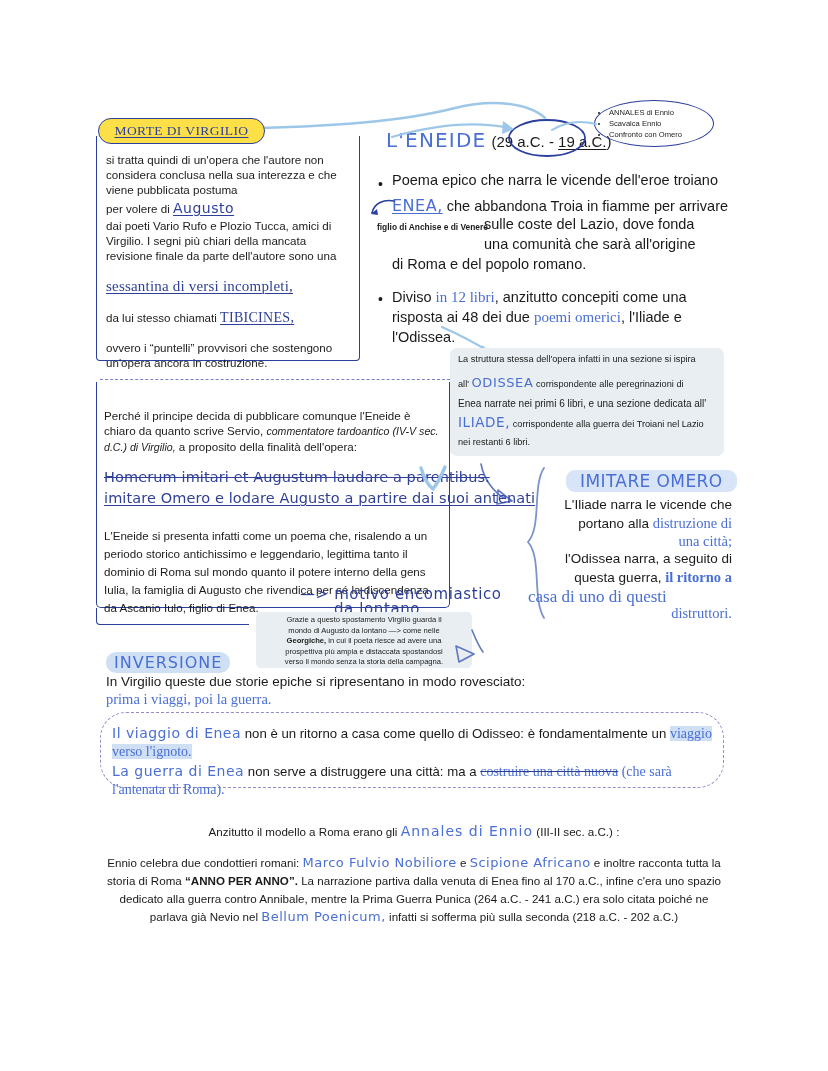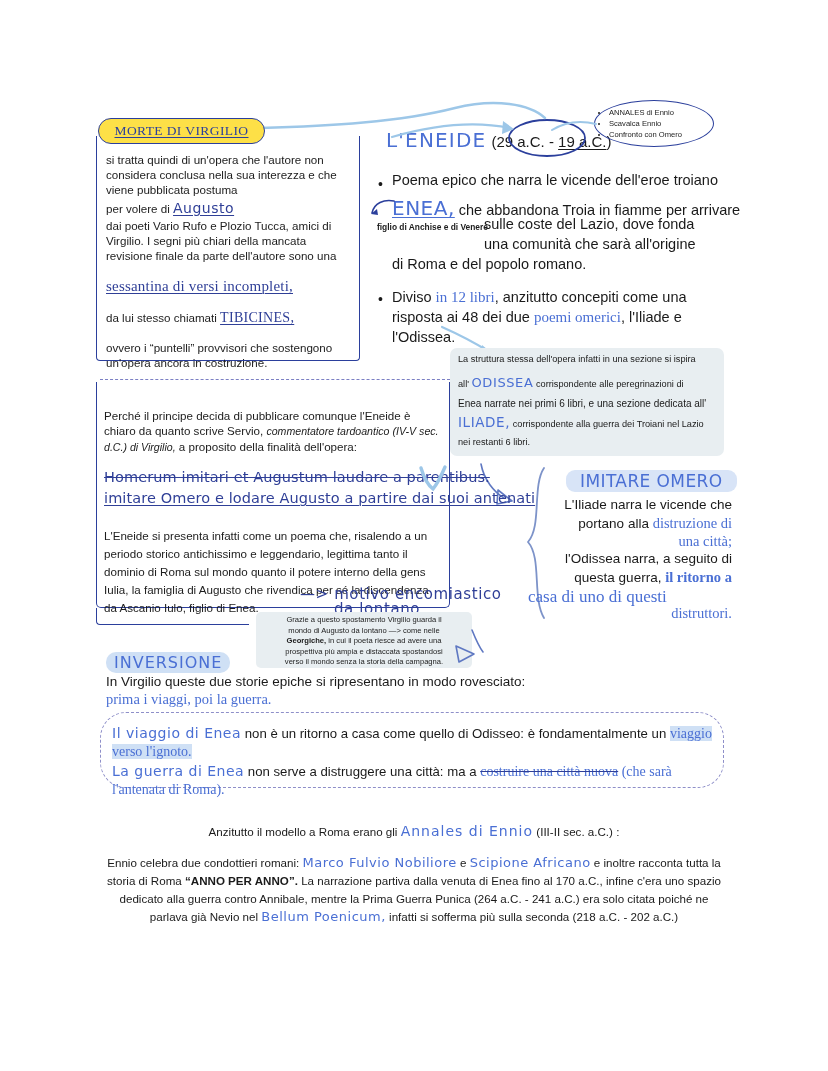--- a/index.html
+++ b/index.html
@@ -120,21 +120,21 @@
     <li>Confronto con Omero</li>
   </ul>
 </div>
 
 <div class="abs" style="left:378px;top:176px;font-size:14px;">•</div>
 <div class="abs" style="left:392px;top:172px;font-size:14.5px;white-space:nowrap;">
   <span>Poema epico che narra le vicende dell'eroe troiano</span>
 </div>
 
 <div class="abs" style="left:392px;top:196px;white-space:nowrap;">
-  <span class="hand lightblue ul" style="font-size:20px;letter-spacing:.5px;margin-top:42px;">ENEA,</span><span style="font-size:14.5px;"> che abbandona Troia in fiamme per arrivare</span>
+  <span class="hand lightblue ul" style="font-size:16px;letter-spacing:.5px;margin-top:42px;">ENEA,</span><span style="font-size:14.5px;"> che abbandona Troia in fiamme per arrivare</span>
 </div>
 
 <svg class="abs" style="left:370px;top:196px;width:26px;height:22px;">
   <path d="M2 17 C 4 7, 14 3, 24 5" fill="none" stroke="#2b3f9c" stroke-width="1.6" stroke-linecap="round"></path>
   <path d="M1 18 L 7 13 L 8 19 Z" fill="#2b3f9c"></path>
 </svg>
 
 <div class="abs" style="left:377px;top:222px;font-size:8.4px;font-weight:bold;color:#1c1c1c;white-space:nowrap;">
   <span>figlio di Anchise e di Venere</span>
 </div>

